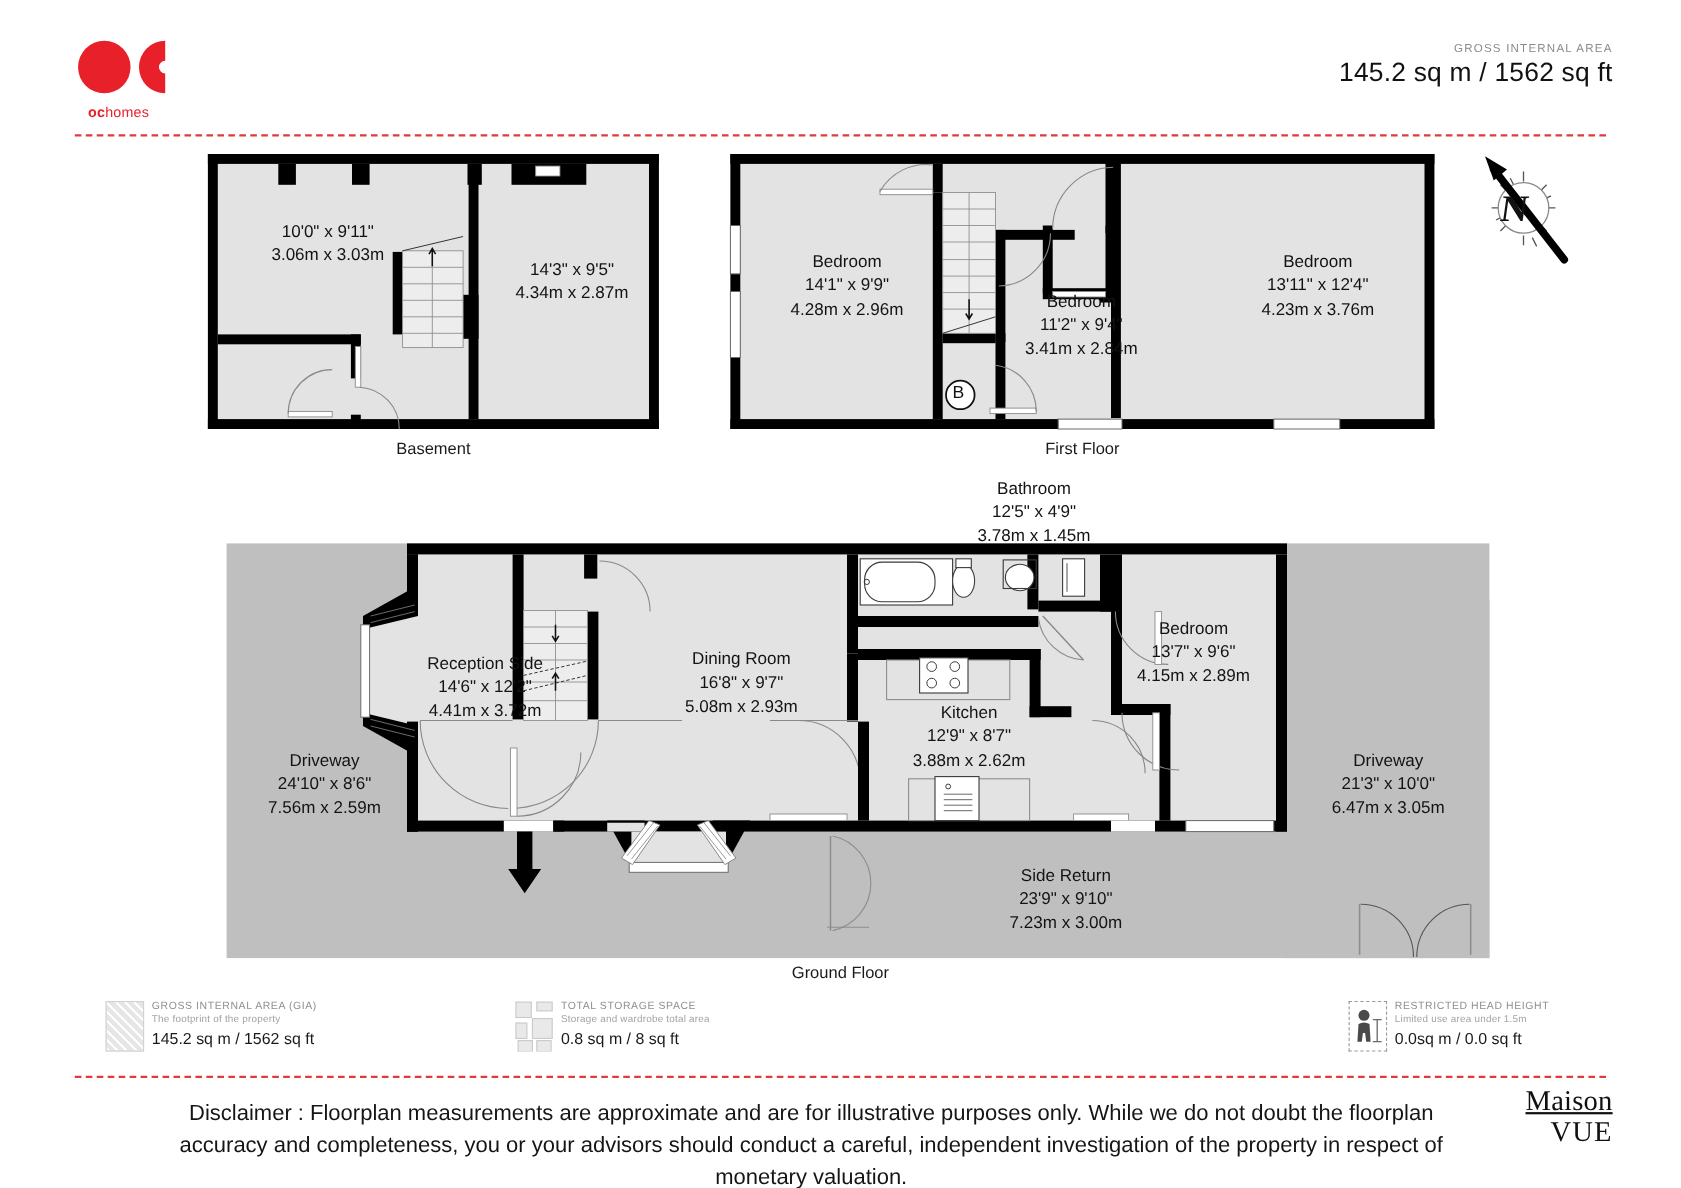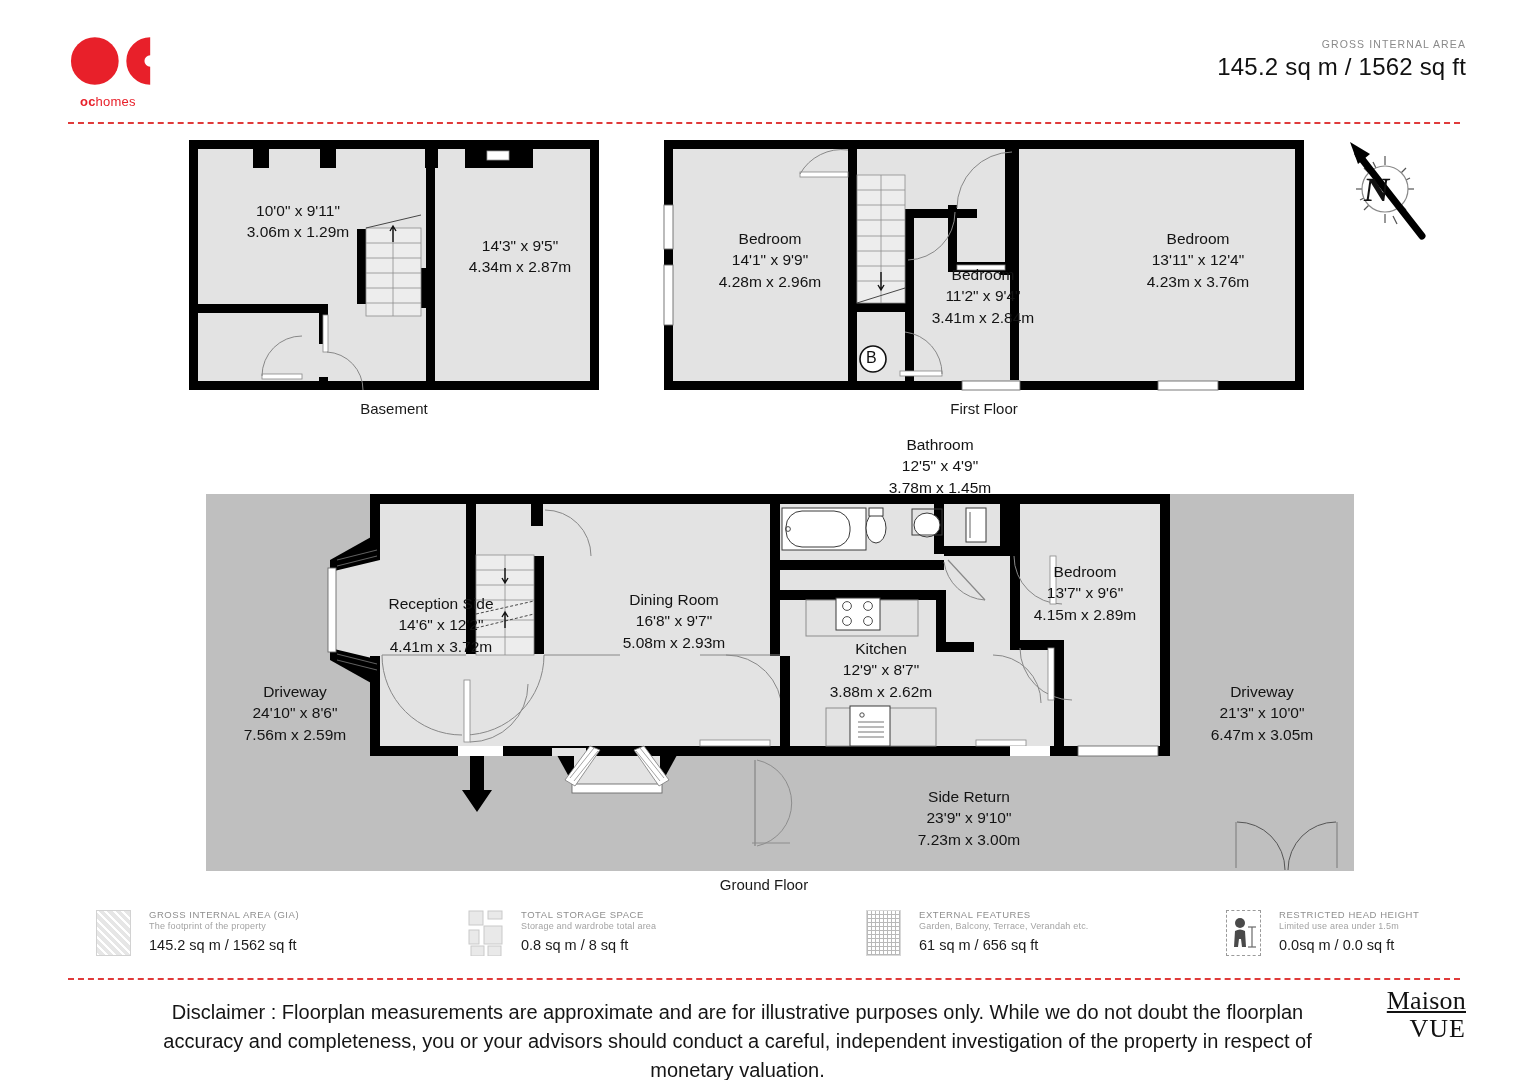--- a/index.html
+++ b/index.html
@@ -45,21 +45,21 @@
     position:absolute; text-align:center; font-size:15.5px; line-height:1.38;
     color:#131313; white-space:nowrap;
   }
   .room-label .nm { display:block; }
 
   
   .compass { position:absolute; left:1330px; top:132px; width:110px; height:115px; }
 
   
   .legend { position:absolute; left:96px; top:908px; width:1360px; height:60px; }
-  .legend-item { position:absolute; top:0; display:flex; align-items:flex-start;gap:11px; }
+  .legend-item { position:absolute; top:0; display:flex; align-items:flex-start; }
   .legend-swatch { width:35px; height:46px; flex:0 0 35px; margin-right:7px; margin-top:2px; }
   .legend-texts { padding-top:1px; }
   .legend-title { font-size:9.5px; color:#8f8f8f; letter-spacing:.55px; }
   .legend-sub { font-size:9px; color:#a3a3a3; letter-spacing:.2px; margin-top:1px; }
   .legend-value { font-size:14.5px; color:#1a1a1a; margin-top:6px; }
 
   .sw-gia { background:#e6e6e6; border:1px solid #d2d2d2;
     background-image:repeating-linear-gradient(45deg, #ffffff 0 2px, #e6e6e6 2px 6px); }
   .sw-ext { border:1px solid #d8d8d8;
     background-image:
@@ -374,21 +374,21 @@
       <text x="55" y="69" font-family="Liberation Serif, serif" font-size="34" font-weight="bold" text-anchor="middle" fill="#111" transform="skewX(-8)">N</text>
     </svg>
   </div>
 
   <div class="floor-caption" style="left:314px;top:400px;width:160px;">Basement</div>
   <div class="floor-caption" style="left:904px;top:400px;width:160px;">First Floor</div>
   <div class="floor-caption" style="left:684px;top:876px;width:160px;">Ground Floor</div>
 
   <div class="room-label" style="left:178px;top:200px;width:240px;">
     <span>10'0" x 9'11"</span><br>
-    <span>3.06m x 1.29m</span>
+    <span>3.06m x 3.03m</span>
   </div>
   <div class="room-label" style="left:400px;top:235px;width:240px;">
     <span>14'3" x 9'5"</span><br>
     <span>4.34m x 2.87m</span>
   </div>
 
   <div class="room-label" style="left:650px;top:228px;width:240px;">
     <span class="nm">Bedroom</span>
     <span>14'1" x 9'9"</span><br>
     <span>4.28m x 2.96m</span>
@@ -467,28 +467,20 @@
           <rect x="20" y="36" width="13" height="10" fill="#e9e9e9" stroke="#c9c9c9"></rect>
         </svg>
       </div>
       <div class="legend-texts">
         <div class="legend-title">TOTAL STORAGE SPACE</div>
         <div class="legend-sub">Storage and wardrobe total area</div>
         <div class="legend-value">0.8 sq m / 8 sq ft</div>
       </div>
     </div>
 
-    <div class="legend-item" style="left:770px;">
-      <div class="legend-swatch sw-ext"></div>
-      <div class="legend-texts">
-        <div class="legend-title">EXTERNAL FEATURES</div>
-        <div class="legend-sub">Garden, Balcony, Terrace, Verandah etc.</div>
-        <div class="legend-value">61 sq m / 656 sq ft</div>
-      </div>
-    </div>
 
     <div class="legend-item" style="left:1130px;">
       <div class="legend-swatch sw-head">
         <svg width="33" height="44" viewBox="0 0 33 44">
           <circle cx="13" cy="12" r="5" fill="#4a4a4a"></circle>
           <path d="M8 20 q5 -3 10 0 l1 16 h-4 l-1 -8 h-2 l-1 8 h-4 z" fill="#4a4a4a"></path>
           <line x1="25" y1="16" x2="25" y2="36" stroke="#6a6a6a" stroke-width="1.2"></line>
           <line x1="21" y1="16" x2="29" y2="16" stroke="#6a6a6a" stroke-width="1.2"></line>
           <line x1="21" y1="36" x2="29" y2="36" stroke="#6a6a6a" stroke-width="1.2"></line>
         </svg>

